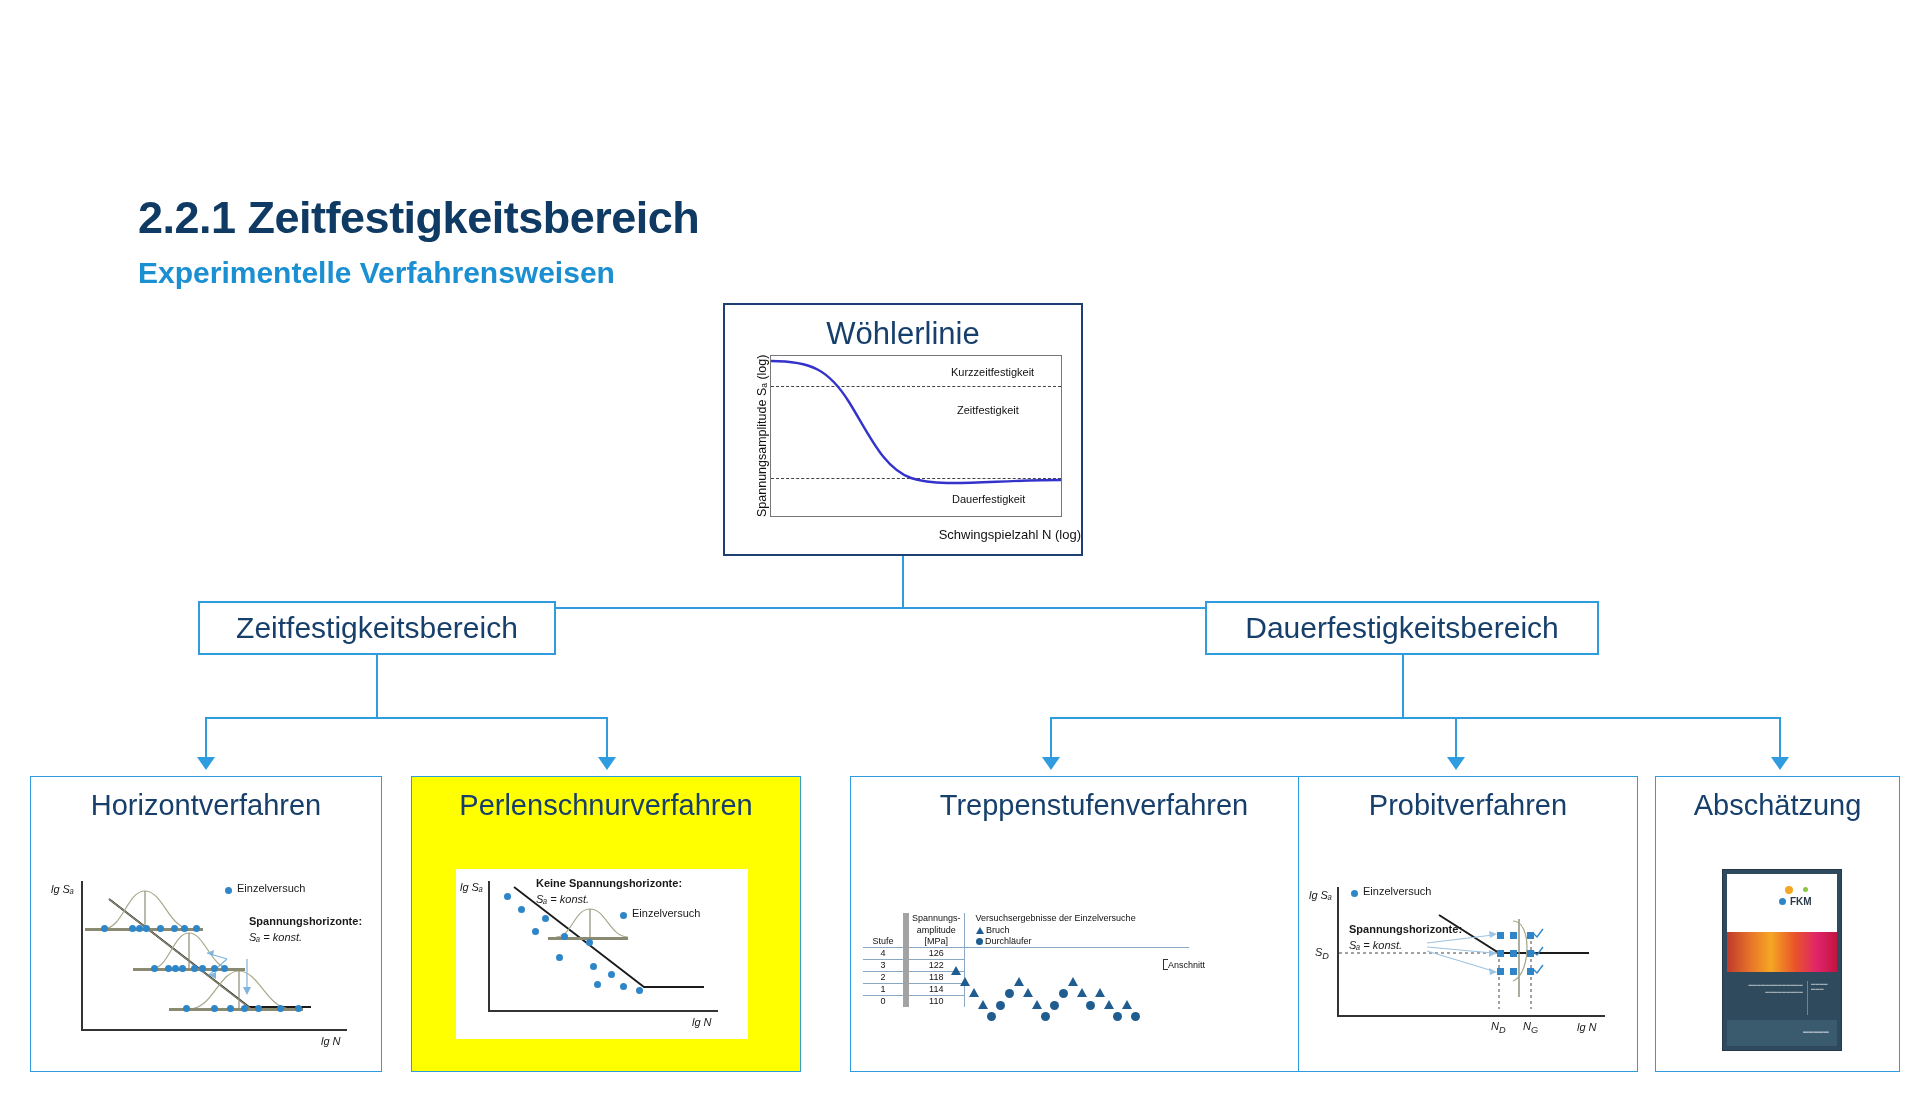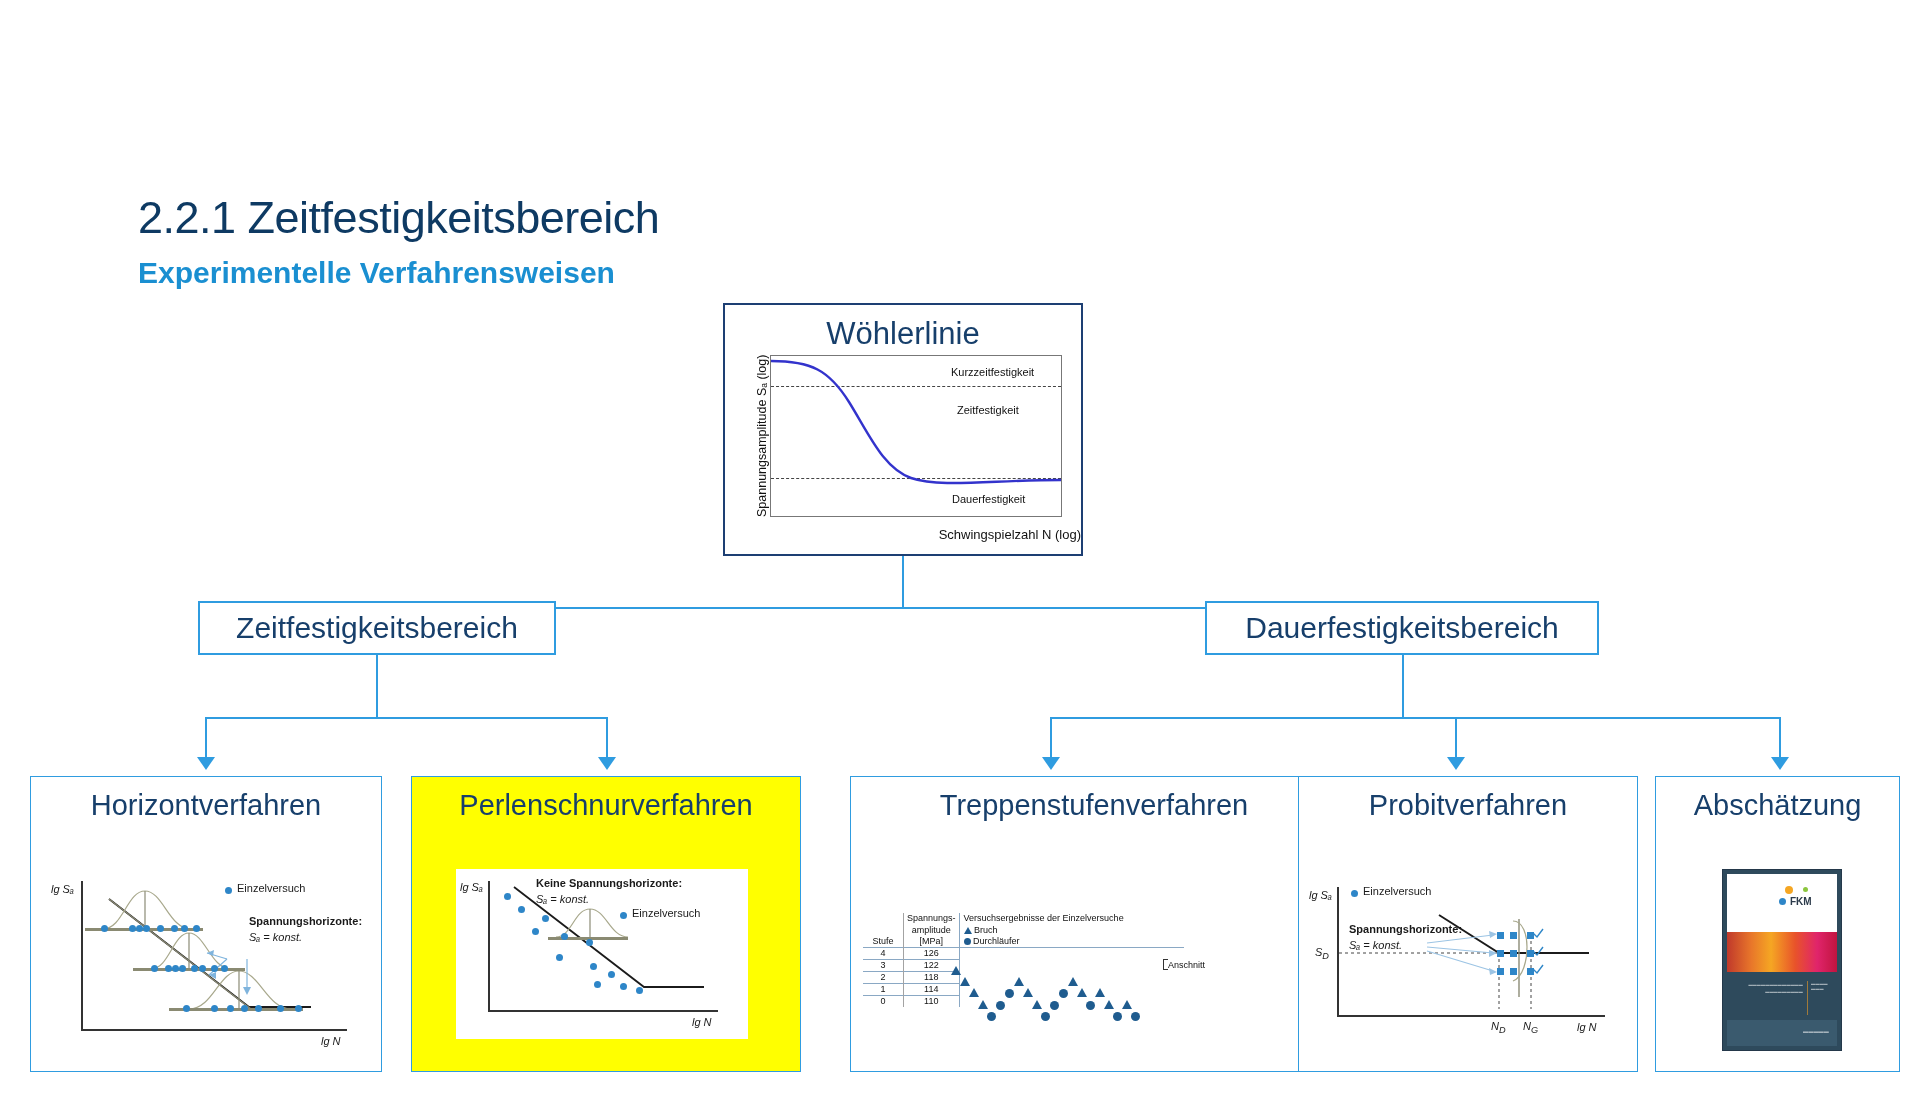--- a/index.html
+++ b/index.html
@@ -6,21 +6,21 @@
   body{
     width:1920px;height:1093px;
     background:#ffffff;
     font-family:"Liberation Sans",sans-serif;
     position:relative;
     overflow:hidden;
   }
   
   #title{
     position:absolute;left:138px;top:192px;
-    font-size:45px;font-weight:normal;letter-spacing:-0.5px;
+    font-size:45px;font-weight:bold;letter-spacing:-0.5px;
     color:#0e3a63;white-space:nowrap;
   }
   #subtitle{
     position:absolute;left:138px;top:256px;
     font-size:30px;font-weight:bold;
     color:#1a8fd1;white-space:nowrap;
   }
 
   
   .node{
@@ -84,21 +84,21 @@
   #wplot{position:absolute;left:45px;top:50px;width:290px;height:160px;border:1.5px solid #777;}
   .wlab{position:absolute;font-size:11px;color:#111;white-space:nowrap;}
   #waxis-y{position:absolute;left:14px;top:50px;font-size:12.5px;color:#111;
            transform:rotate(-90deg);transform-origin:left top;white-space:nowrap;}
   #waxis-x{position:absolute;left:0;right:0;top:222px;text-align:right;font-size:13px;color:#111;}
 
   
   .tt{position:absolute;left:12px;top:136px;font-size:9px;color:#111;}
   .tt table{border-collapse:collapse;}
   .tt td{padding:0 3px;font-size:9px;line-height:11px;}
-  .tt .cstufe{width:34px;text-align:center;border-right:1px solid #a3a3a3;}
+  .tt .cstufe{width:34px;text-align:center;border-right:6px solid #a3a3a3;}
   .tt .camp{width:46px;text-align:center;border-right:1px solid #8aa8c4;}
   .tt .rowline td{border-top:1px solid #8aa8c4;}
   .tri{position:absolute;width:0;height:0;border-left:5px solid transparent;
        border-right:5px solid transparent;border-bottom:9px solid #1f5c8f;}
   .cir{position:absolute;width:9px;height:9px;border-radius:50%;background:#1f5c8f;}
 
   
   #book{position:absolute;left:66px;top:92px;width:118px;height:180px;
         background:#2e4a5c;border:1px solid #24384a;}
   #book-top{position:absolute;left:4px;top:4px;right:4px;height:58px;background:#fff;}
@@ -270,21 +270,21 @@
 
 <div class="node leaf thin" id="leaf-treppen">
   <div class="node-title">Treppenstufenverfahren</div>
 
   <div class="tt">
     <table>
       <tbody>
           <tr>
         <td class="cstufe" rowspan="3" style="vertical-align:bottom;">Stufe</td>
         <td class="camp">Spannungs-</td>
-        <td rowspan="3" style="vertical-align:top;padding-left:4px;">
+        <td rowspan="3" style="vertical-align:top;padding-left:11px;">
           <div>Versuchsergebnisse der Einzelversuche</div>
           <div style="margin-top:1px;">
             <span style="display:inline-block;width:0;height:0;border-left:4px solid transparent;border-right:4px solid transparent;border-bottom:7px solid #1f5c8f;vertical-align:middle;"></span>
             <span style="vertical-align:middle;">Bruch</span>
           </div>
           <div>
             <span style="display:inline-block;width:7px;height:7px;border-radius:50%;background:#1f5c8f;vertical-align:middle;"></span>
             <span style="vertical-align:middle;">Durchläufer</span>
           </div>
         </td>

